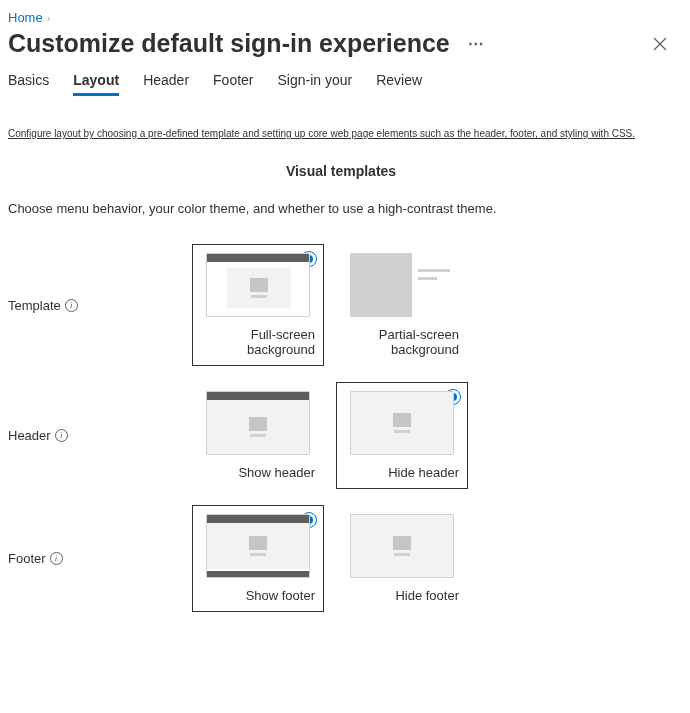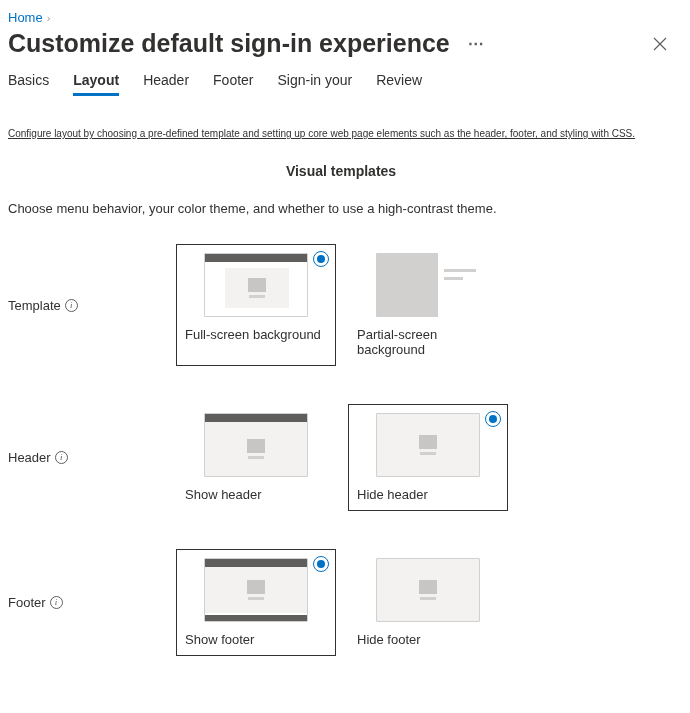--- a/index.html
+++ b/index.html
@@ -91,20 +91,21 @@
     font-size: 13px;
   }
 
   .option-grid {
     display: grid;
     grid-template-columns: 168px 1fr;
     column-gap: 0;
     row-gap: 38px;
     margin-top: 28px;
     align-items: center;
+    gap: 16px;
   }
   .row-label {
     font-size: 13px;
     color: #323130;
     display: flex;
     align-items: center;
     gap: 4px;
   }
   .info-icon {
     width: 13px; height: 13px;
@@ -116,22 +117,22 @@
     color: #605e5c;
     font-style: italic;
     font-family: Georgia, serif;
     cursor: pointer;
   }
   .cards-row {
     display: flex;
     gap: 12px;
   }
   .card {
-    width: 160px;
-    text-align: left;
+    width: 132px;
+    text-align: right;
     cursor: pointer;
     padding: 8px 8px 8px 8px;
     position: relative;
     border: 1px solid transparent;
   }
   .card.selected {
     border: 1px solid #323130;
   }
   .radio {
     position: absolute;

